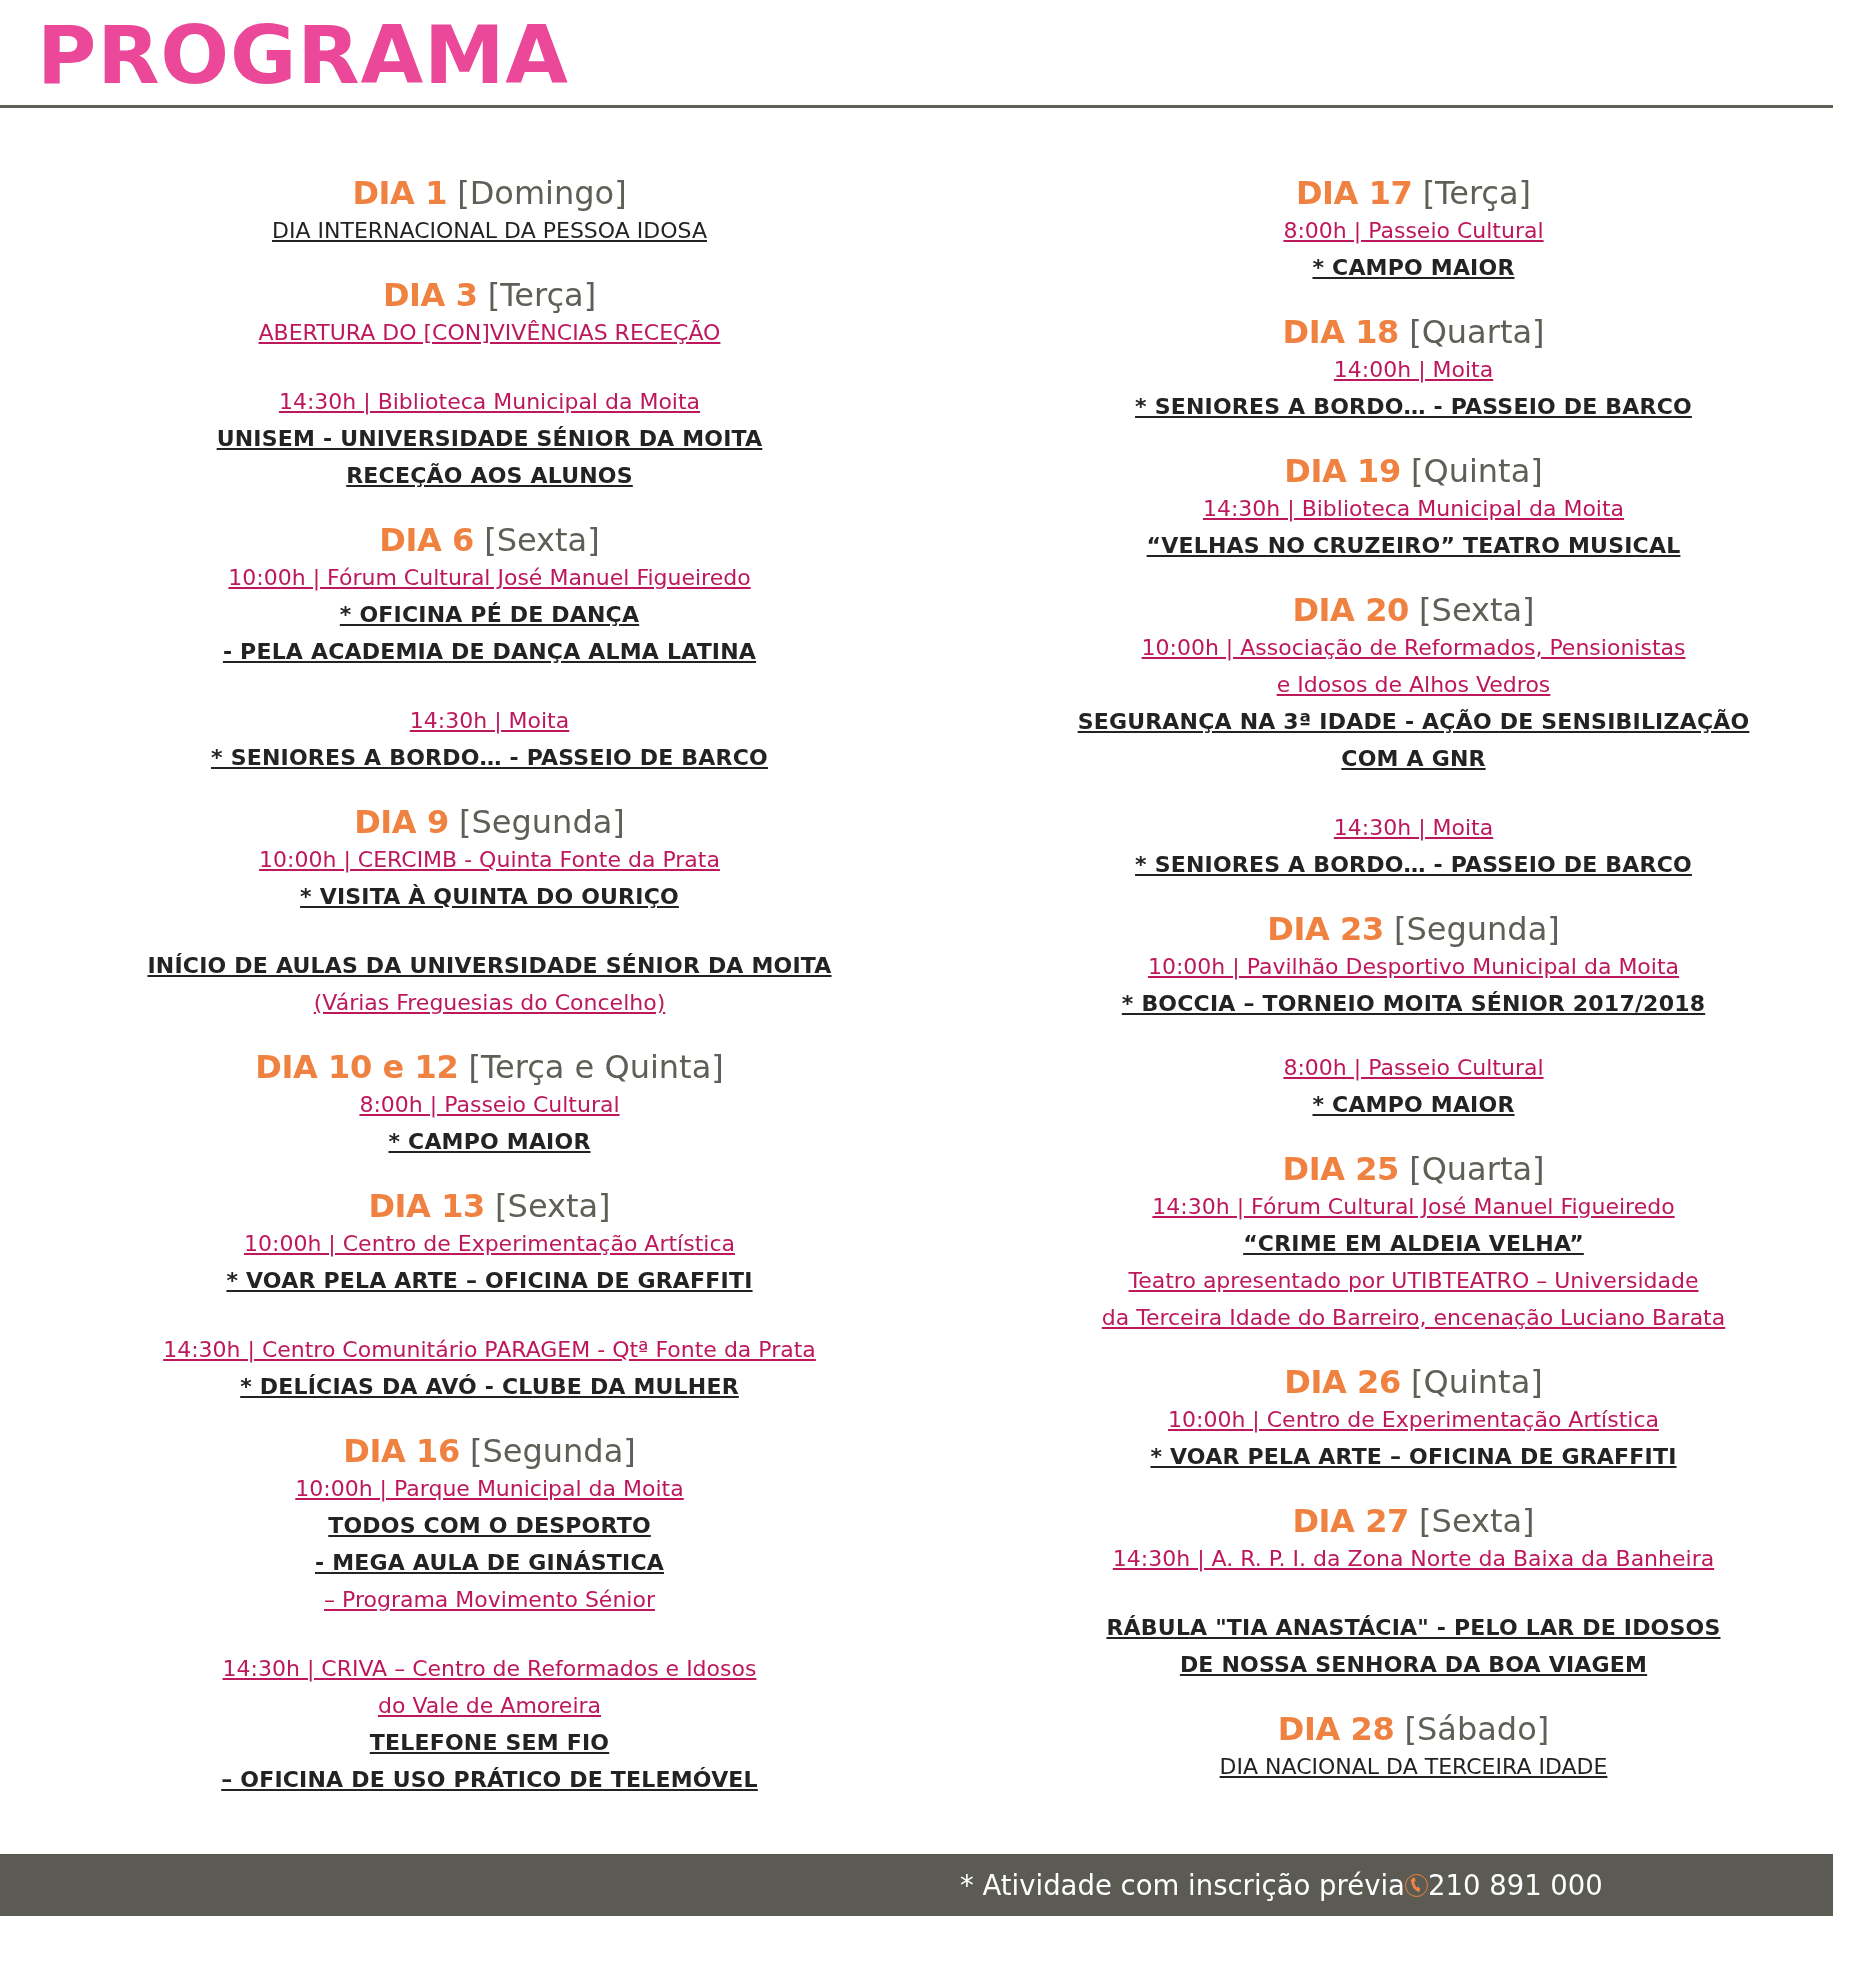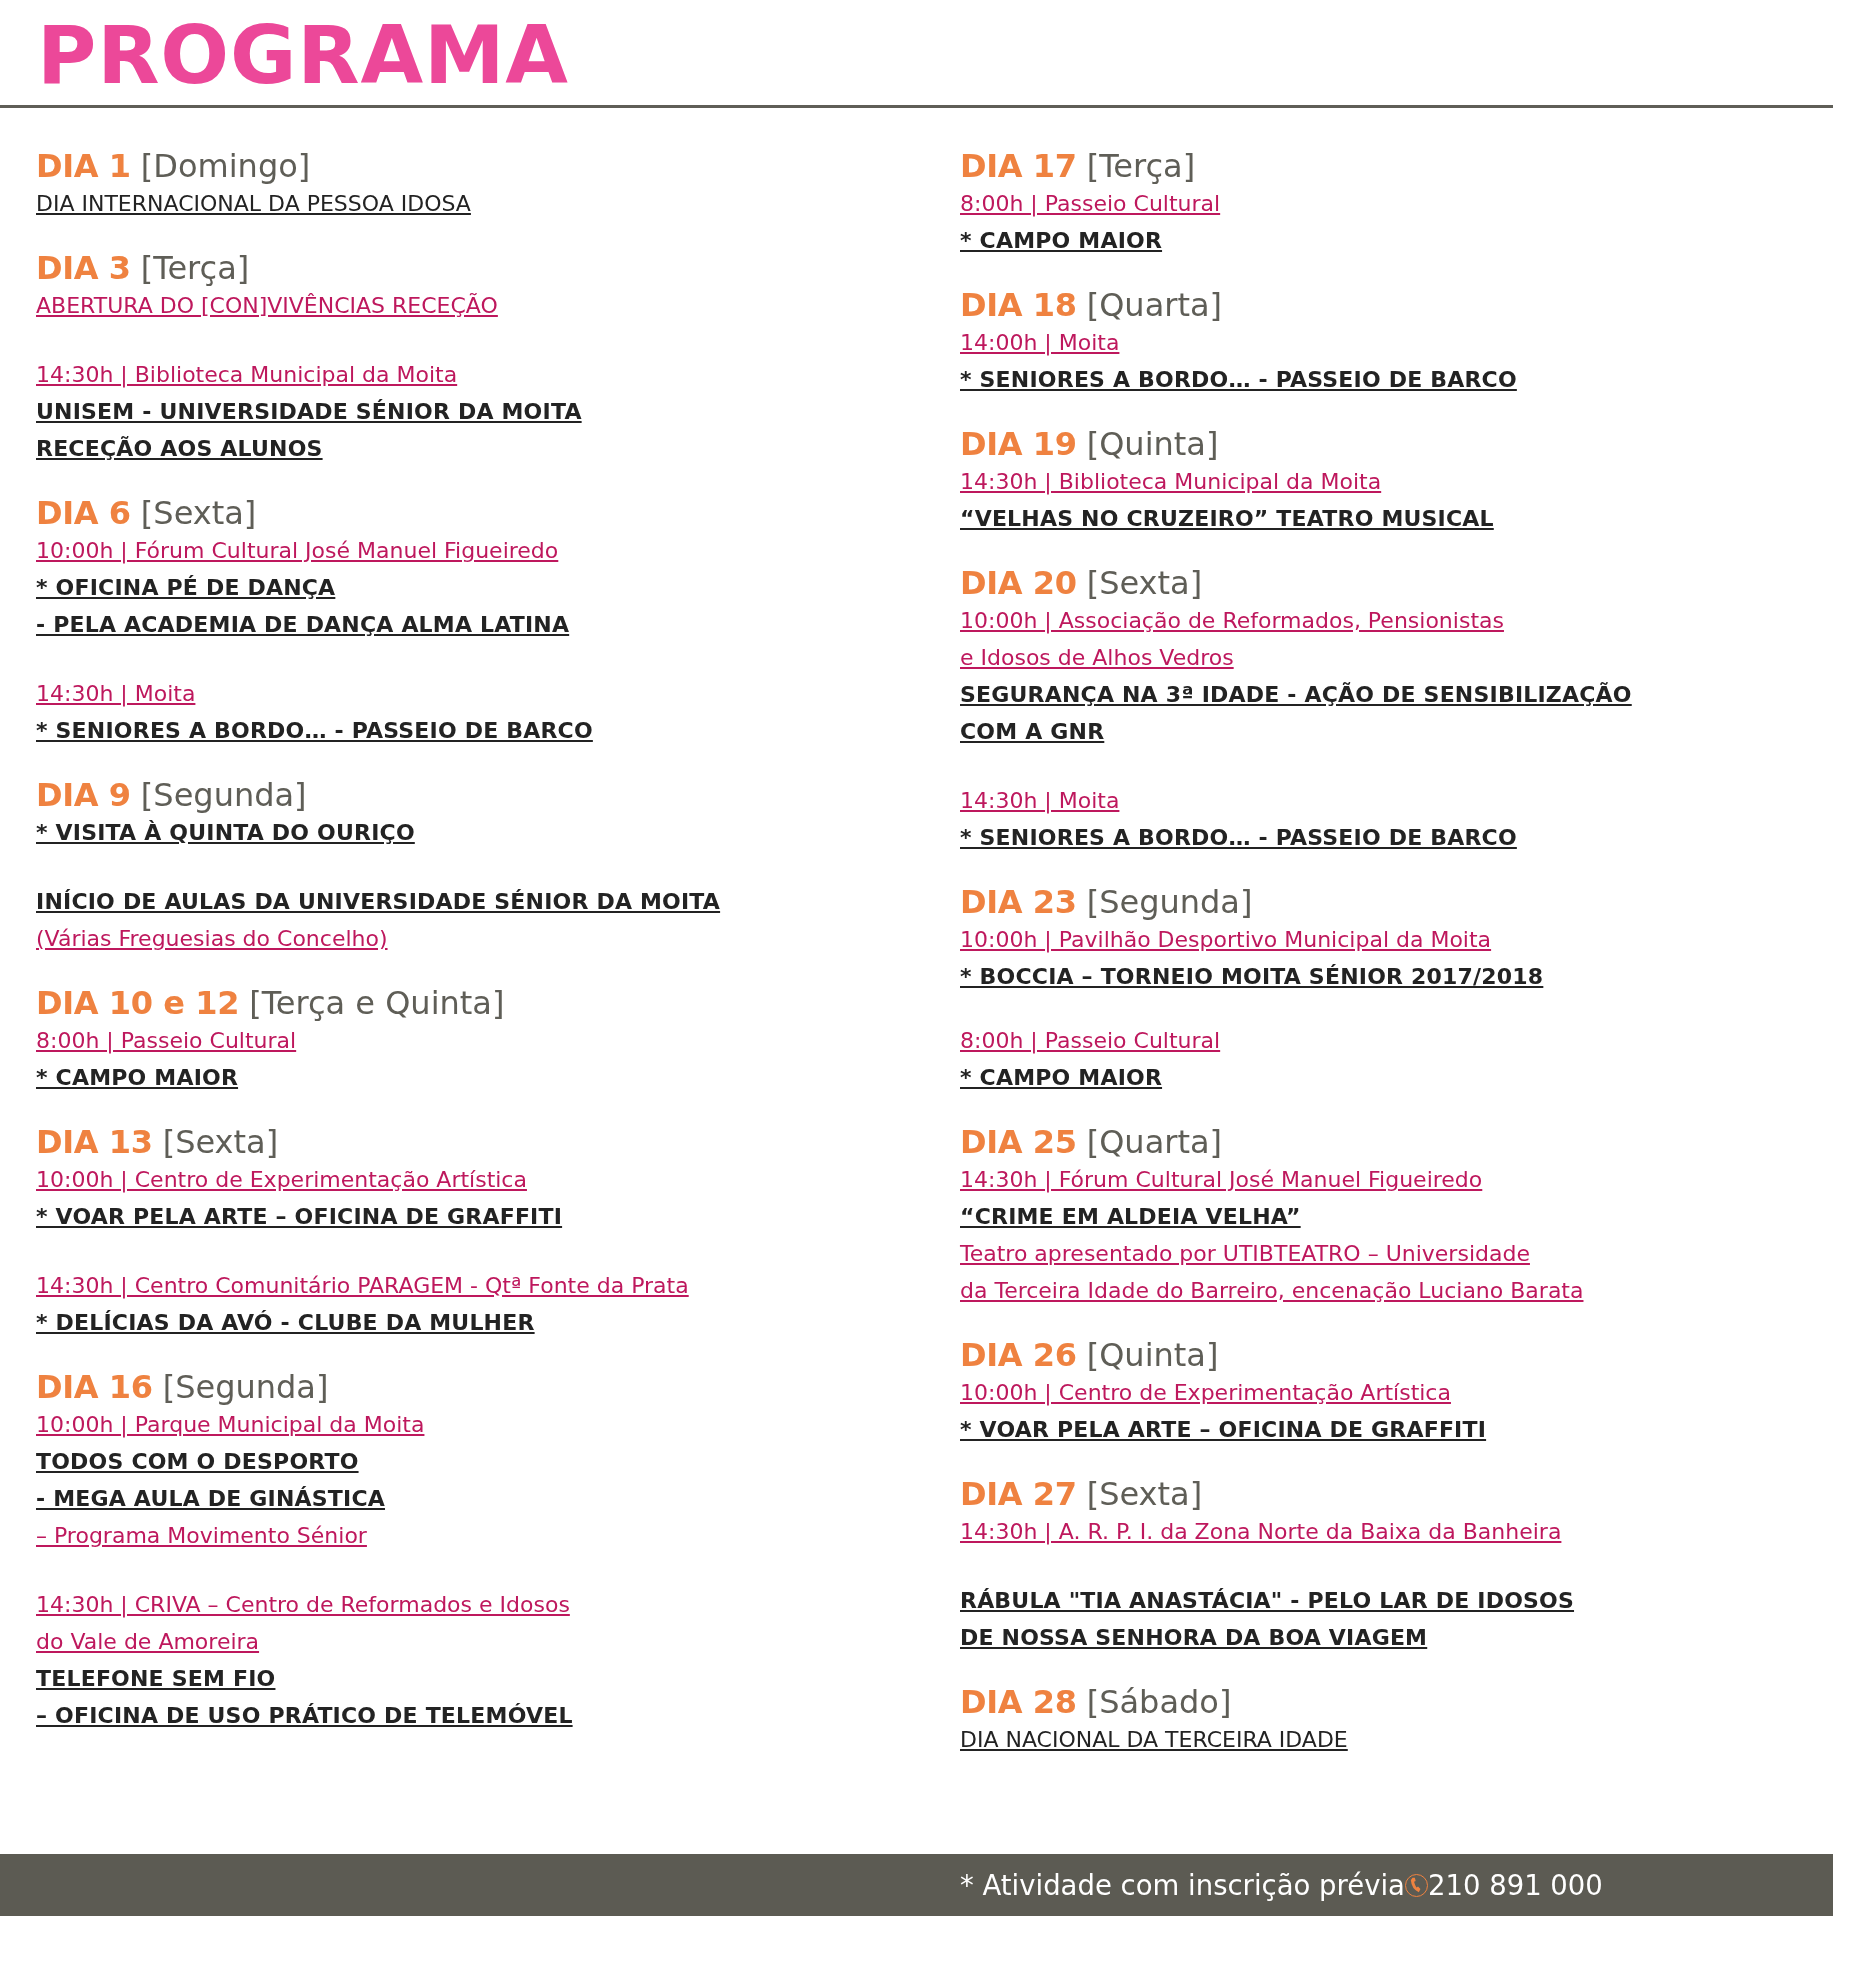--- a/index.html
+++ b/index.html
@@ -2,21 +2,21 @@
 <html style="font-size:13px"><head>
 <meta charset="utf-8">
 <style>
   html, body { margin: 0; padding: 0; background: #ffffff; }
   body { width: 1867px; height: 1965px; position: relative; overflow: hidden;
          font-family: "DejaVu Sans", sans-serif; }
   .title { position: absolute; left: 37px; top: 11.3px; margin: 0;
            font-family: "DejaVu Sans", sans-serif; font-weight: bold; font-size: 81px;
            letter-spacing: 0.8px; line-height: 89px; color: #ec4899; }
   .rule { position: absolute; left: 0; top: 105px; width: 1833px; height: 3.2px; background: #5f5e57; }
-  .col { position: absolute; top: 147px; width: 907px; }
+  .col { position: absolute; top: 174px; width: 907px; text-align: center; }
   .col.left { left: 36px; }
   .col.right { left: 960px; }
   .day { margin-bottom: 27px; }
   .day-head { font-size: 32px; line-height: 38px; height: 38px; white-space: nowrap;
               font-family: "DejaVu Sans", sans-serif; }
   .day-label { color: #ef8240; font-weight: bold; letter-spacing: -0.4px; }
   .day-week { color: #5f5e57; font-weight: normal; }
   .line { font-size: 22px; line-height: 37px; height: 37px; white-space: nowrap;
           font-family: "DejaVu Sans", sans-serif; text-decoration: underline; }
   .line.info { color: #be185d; }
@@ -54,20 +54,21 @@
       <div class="day-head"><span class="day-label">DIA 6</span> <span class="day-week">[Sexta]</span></div>
       <div class="line info">10:00h | Fórum Cultural José Manuel Figueiredo</div>
       <div class="line strong">* OFICINA PÉ DE DANÇA</div>
       <div class="line strong">- PELA ACADEMIA DE DANÇA ALMA LATINA</div>
       <div class="spacer"></div>
       <div class="line info">14:30h | Moita</div>
       <div class="line strong">* SENIORES A BORDO… - PASSEIO DE BARCO</div>
     </div>
     <div class="day">
       <div class="day-head"><span class="day-label">DIA 9</span> <span class="day-week">[Segunda]</span></div>
+      <div class="line info">10:00h | CERCIMB - Quinta Fonte da Prata</div>
       <div class="line strong">* VISITA À QUINTA DO OURIÇO</div>
       <div class="spacer"></div>
       <div class="line strong">INÍCIO DE AULAS DA UNIVERSIDADE SÉNIOR DA MOITA</div>
       <div class="line info">(Várias Freguesias do Concelho)</div>
     </div>
     <div class="day">
       <div class="day-head"><span class="day-label">DIA 10 e 12</span> <span class="day-week">[Terça e Quinta]</span></div>
       <div class="line info">8:00h | Passeio Cultural</div>
       <div class="line strong">* CAMPO MAIOR</div>
     </div>

